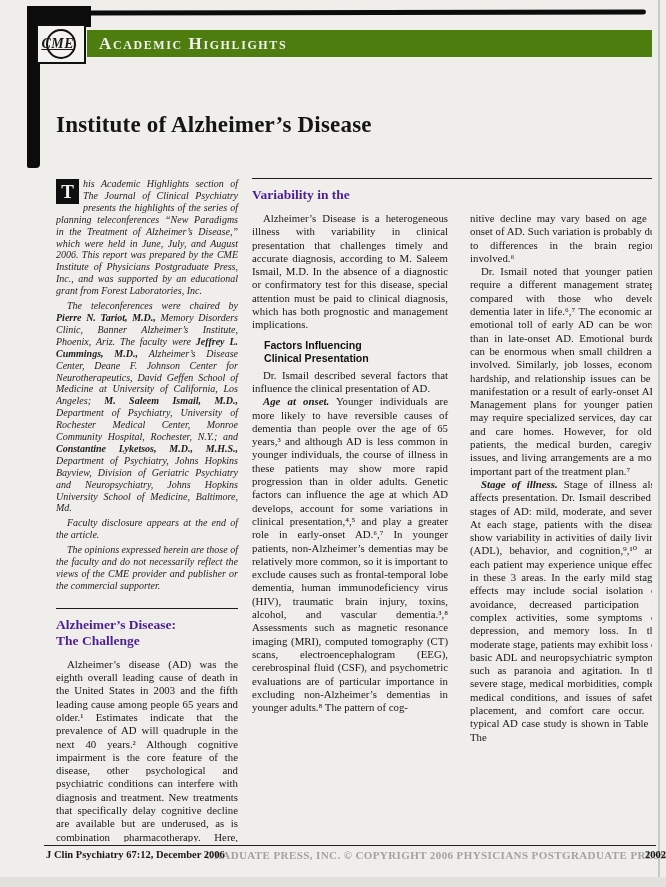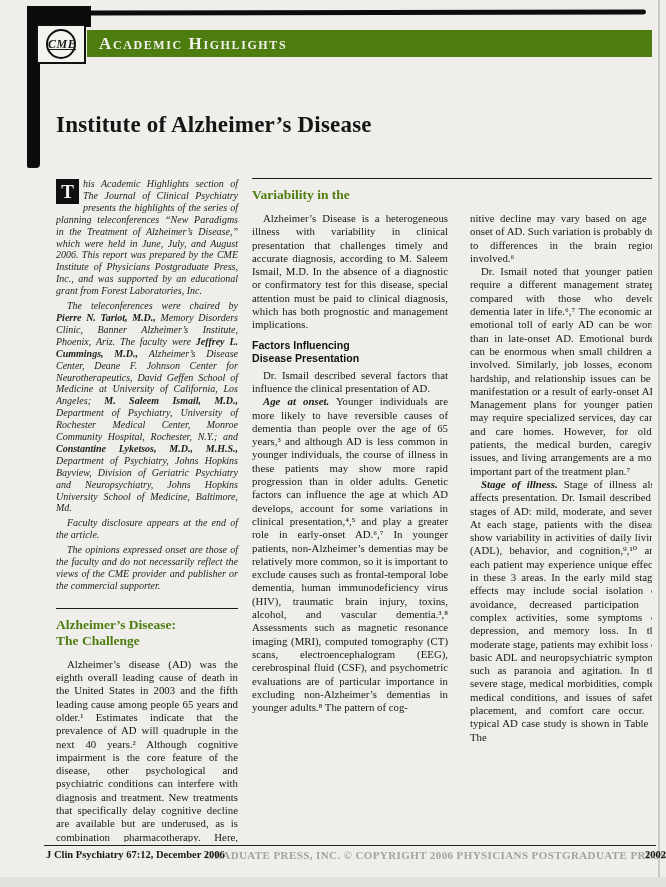--- a/index.html
+++ b/index.html
@@ -11,21 +11,21 @@
   .art-top-streak { position:absolute; left:84px; top:10px; width:562px; height:5px; background:#0c0c0c; border-radius:3px; transform:rotate(-0.12deg); }
   .art-corner { position:absolute; left:27px; top:6px; width:64px; height:21px; background:#0c0c0c; }
   .art-left-strip { position:absolute; left:27px; top:6px; width:13px; height:162px; background:#0c0c0c; border-radius:0 0 4px 2px; }
   .art-right-edge { position:absolute; right:6px; top:0; width:2px; height:100%; background:#c9c8c4; }
   .art-bottom-band { position:absolute; left:0; bottom:0; width:100%; height:10px; background:#e2e1dd; }
 
   
   .band { position:absolute; left:87px; top:30px; width:565px; height:27px; background:#4d7c0f; display:flex; align-items:center; }
   .kicker { color:#f3f2ee; font-variant:small-caps; font-size:17px; font-weight:600; letter-spacing:1.6px; padding-left:12px; }
   .cme-box { position:absolute; left:36px; top:24px; width:50px; height:40px; background:#f4f3ef; border:2px solid #101010; display:flex; align-items:center; justify-content:center; }
-  .cme-circle { width:30px; height:30px; border:2px solid #101010; border-radius:50%; display:flex; align-items:center; justify-content:flex-start; font-size:12px; font-weight:bold; font-style:italic; letter-spacing:0.5px;text-decoration:underline; }
+  .cme-circle { width:30px; height:30px; border:2px solid #101010; border-radius:50%; display:flex; align-items:center; justify-content:flex-end; font-size:14px; font-weight:bold; font-style:italic; letter-spacing:0.5px;text-decoration:underline; }
 
   
   .title { position:absolute; left:56px; top:84px; font-size:23px; line-height:27px; font-weight:bold; color:#151515; letter-spacing:0.2px; }
 
   
   .content { position:absolute; left:56px; top:178px; width:596px; height:664px; display:flex; gap:14px; overflow:hidden; }
   .col-left { width:182px; flex:none; }
   .right-area { width:400px; flex:none; }
   .two-col { display:flex; gap:22px; margin-top:9px; }
   .c-mid { width:196px; flex:none; }
@@ -34,27 +34,27 @@
   
   .intro { position:relative; font-style:italic; font-size:10px; line-height:11.9px; text-align:justify; color:#1d1d1d; }
   .intro p { margin-bottom:3px; text-indent:11px; }
   .intro p.first { text-indent:0; }
   .dropcap { float:left; width:23px; height:25px; background:#0f0f0f; color:#f2f1ed; font-style:normal; font-weight:bold; font-size:19px; line-height:25px; text-align:center; margin:1px 4px 0 0; }
   .b { font-weight:bold; }
 
   
   .rule { border-top:1.2px solid #1c1c1c; }
   .challenge-rule { margin-top:16px; }
-  .sec-head { font-size:13.5px; line-height:16px; font-weight:bold; color:#4d7c0f; margin:8px 0 9px; }
+  .sec-head { font-size:13.5px; line-height:16px; font-weight:bold; color:#4c1d95; margin:8px 0 9px; }
 
   
   .btxt { font-size:10.8px; line-height:13.3px; text-align:justify; color:#171717; }
   p.btxt { text-indent:11px; }
   p.noindent { text-indent:0; }
-  .subhead { font-family:"Liberation Sans","DejaVu Sans",sans-serif; font-weight:bold; font-size:10.6px; line-height:13px; margin:7px 0 4px; color:#111; }
+  .subhead { font-family:"Liberation Sans","DejaVu Sans",sans-serif; font-weight:bold; font-size:10.6px; line-height:13px; margin:7px 12px 4px; color:#111; }
   .lead { font-weight:bold; font-style:italic; }
 
   
   .footer-rule { position:absolute; left:44px; right:10px; top:845px; border-top:1.3px solid #222; }
   .watermark { position:absolute; left:205px; top:849px; font-size:11px; font-weight:bold; color:#a3a29f; letter-spacing:0.4px; white-space:nowrap; z-index:1; }
   .footer-cite { position:absolute; left:46px; top:849px; font-size:10.5px; font-weight:bold; z-index:2; }
   .page-num { position:absolute; right:0; top:849px; font-size:10.5px; font-weight:bold; z-index:2; }
 </style>
 </head>
 <body>
@@ -82,21 +82,21 @@
   </h1>
 
   <div class="content">
 
     <div class="col-left">
       <div class="intro">
 
         <p class="first"><span class="dropcap">T</span><span>his Academic Highlights section of The Journal of Clinical Psychiatry presents the highlights of the series of planning teleconferences “New Paradigms in the Treatment of Alzheimer’s Disease,” which were held in June, July, and August 2006. This report was prepared by the CME Institute of Physicians Postgraduate Press, Inc., and was supported by an educational grant from Forest Laboratories, Inc.</span></p>
         <p><span>The teleconferences were chaired by </span><span class="b">Pierre N. Tariot, M.D.,</span><span> Memory Disorders Clinic, Banner Alzheimer’s Institute, Phoenix, Ariz. The faculty were </span><span class="b">Jeffrey L. Cummings, M.D.,</span><span> Alzheimer’s Disease Center, Deane F. Johnson Center for Neurotherapeutics, David Geffen School of Medicine at University of California, Los Angeles; </span><span class="b">M. Saleem Ismail, M.D.,</span><span> Department of Psychiatry, University of Rochester Medical Center, Monroe Community Hospital, Rochester, N.Y.; and </span><span class="b">Constantine Lyketsos, M.D., M.H.S.,</span><span> Department of Psychiatry, Johns Hopkins Bayview, Division of Geriatric Psychiatry and Neuropsychiatry, Johns Hopkins University School of Medicine, Baltimore, Md.</span></p>
         <p>Faculty disclosure appears at the end of the article.</p>
-        <p>The opinions expressed onset are those of the faculty and do not necessarily reflect the views of the CME provider and publisher or the commercial supporter.</p>
+        <p>The opinions expressed herein are those of the faculty and do not necessarily reflect the views of the CME provider and publisher or the commercial supporter.</p>
       </div>
 
       <div class="rule challenge-rule"></div>
       <h2 class="sec-head">
         <span>Alzheimer’s Disease:</span><br>
         <span>The Challenge</span>
       </h2>
       <p class="btxt">Alzheimer’s disease (AD) was the eighth overall leading cause of death in the United States in 2003 and the fifth leading cause among people 65 years and older.¹ Estimates indicate that the prevalence of AD will quadruple in the next 40 years.² Although cognitive impairment is the core feature of the disease, other psychological and psychiatric conditions can interfere with diagnosis and treatment. New treatments that specifically delay cognitive decline are available but are underused, as is combination pharmacotherapy. Here, experts in the field offer their insights on recognizing and managing this insidious disorder.</p>
     </div>
 
@@ -104,21 +104,21 @@
       <div class="rule"></div>
       <h2 class="sec-head">
         <span>Variability in the</span><br>
       </h2>
 
       <div class="two-col">
         <div class="c-mid btxt">
           <p class="btxt">Alzheimer’s Disease is a heterogeneous illness with variability in clinical presentation that challenges timely and accurate diagnosis, according to M. Saleem Ismail, M.D. In the absence of a diagnostic or confirmatory test for this disease, special attention must be paid to clinical diagnosis, which has both prognostic and management implications.</p>
           <h3 class="subhead">
             <span>Factors Influencing</span><br>
-            <span>Disease Presentation</span>
+            <span>Clinical Presentation</span>
           </h3>
           <p class="btxt">Dr. Ismail described several factors that influence the clinical presentation of AD.</p>
           <p class="btxt"><span class="lead">Age at onset.</span><span> Younger individuals are more likely to have reversible causes of dementia than people over the age of 65 years,³ and although AD is less common in younger individuals, the course of illness in these patients may show more rapid progression than in older adults. Genetic factors can influence the age at which AD develops, account for some variations in clinical presentation,⁴,⁵ and play a greater role in early-onset AD.⁶,⁷ In younger patients, non-Alzheimer’s dementias may be relatively more common, so it is important to exclude causes such as frontal-temporal lobe dementia, human immunodeficiency virus (HIV), traumatic brain injury, toxins, alcohol, and vascular dementia.³,⁸ Assessments such as magnetic resonance imaging (MRI), computed tomography (CT) scans, electroencephalogram (EEG), cerebrospinal fluid (CSF), and psychometric evaluations are of particular importance in excluding non-Alzheimer’s dementias in younger adults.⁸ The pattern of cog-</span></p>
         </div>
 
         <div class="c-right btxt">
           <p class="btxt noindent">nitive decline may vary based on age at onset of AD. Such variation is probably due to differences in the brain regions involved.⁶</p>
           <p class="btxt">Dr. Ismail noted that younger patients require a different management strategy compared with those who develop dementia later in life.⁶,⁷ The economic and emotional toll of early AD can be worse than in late-onset AD. Emotional burden can be enormous when small children are involved. Similarly, job losses, economic hardship, and relationship issues can be a manifestation or a result of early-onset AD. Management plans for younger patients may require specialized services, day care, and care homes. However, for older patients, the medical burden, caregiver issues, and living arrangements are a more important part of the treatment plan.⁷</p>
           <p class="btxt"><span class="lead">Stage of illness.</span><span> Stage of illness also affects presentation. Dr. Ismail described 3 stages of AD: mild, moderate, and severe. At each stage, patients with the disease show variability in activities of daily living (ADL), behavior, and cognition,⁹,¹⁰ and each patient may experience unique effects in these 3 areas. In the early mild stage, effects may include social isolation or avoidance, decreased participation in complex activities, some symptoms of depression, and memory loss. In the moderate stage, patients may exhibit loss of basic ADL and neuropsychiatric symptoms such as paranoia and agitation. In the severe stage, medical morbidities, complex medical conditions, and issues of safety, placement, and comfort care occur. A typical AD case study is shown in Table 1. The</span></p>
         </div>

